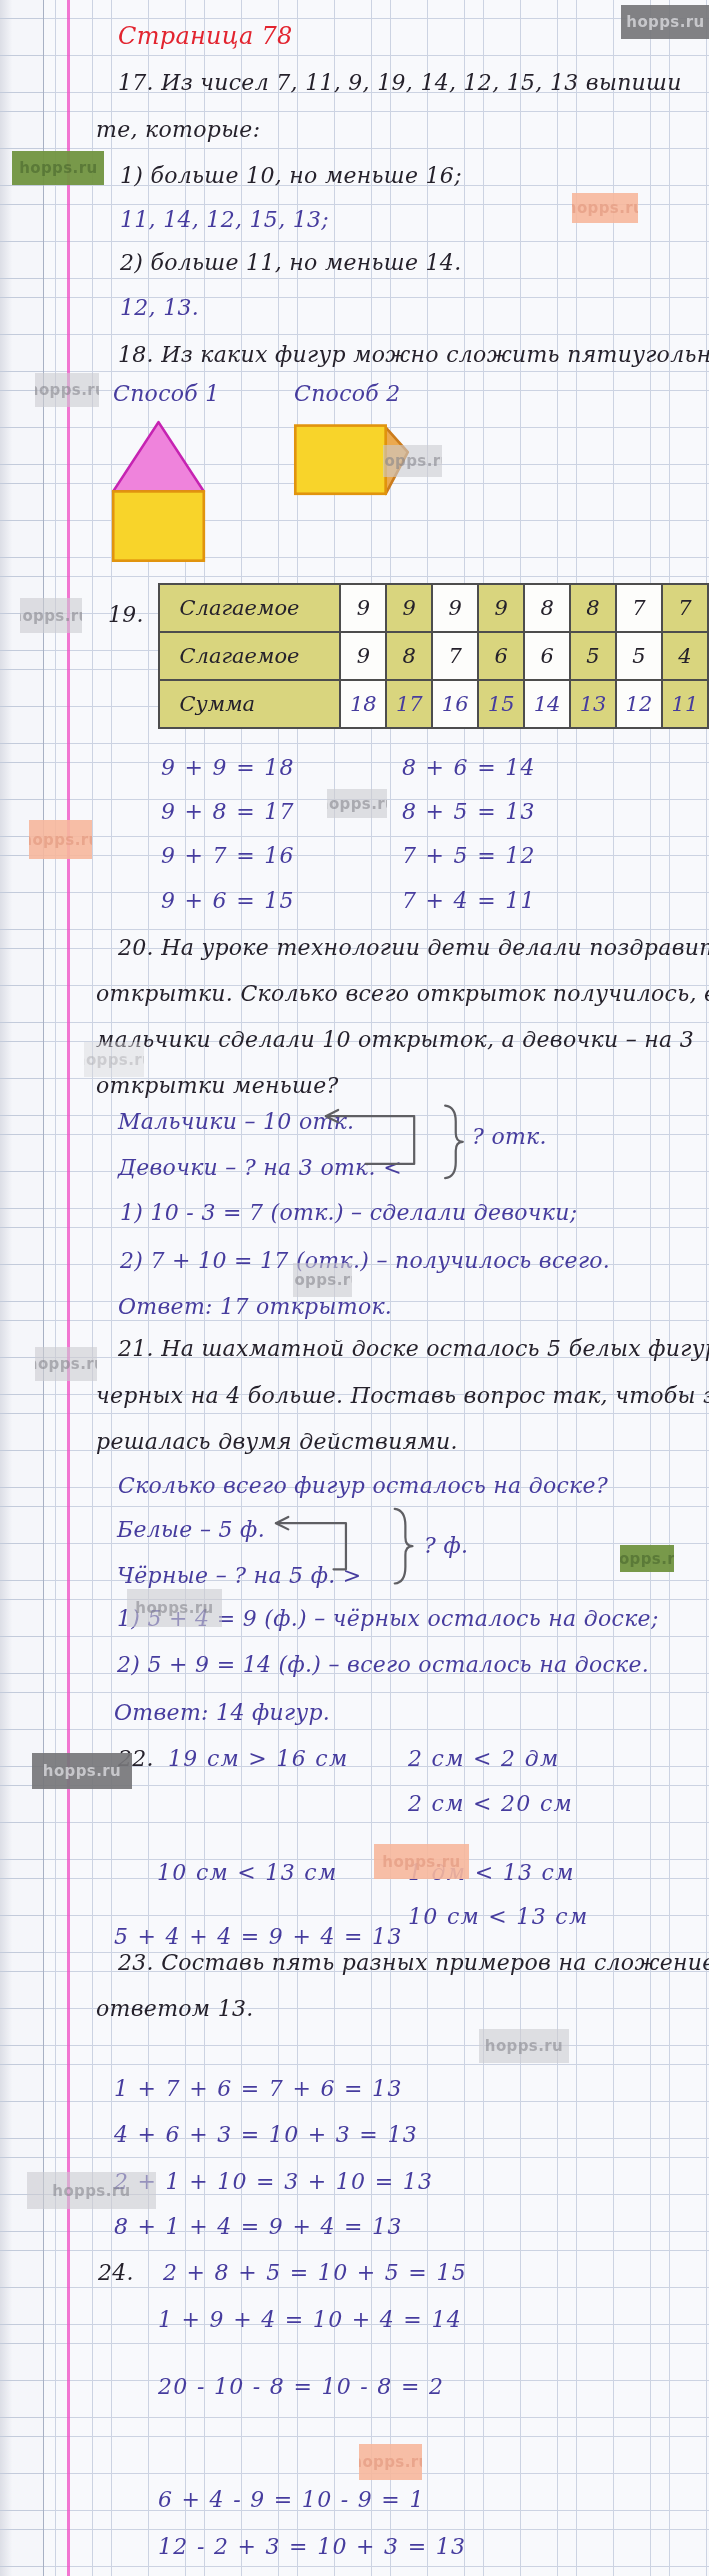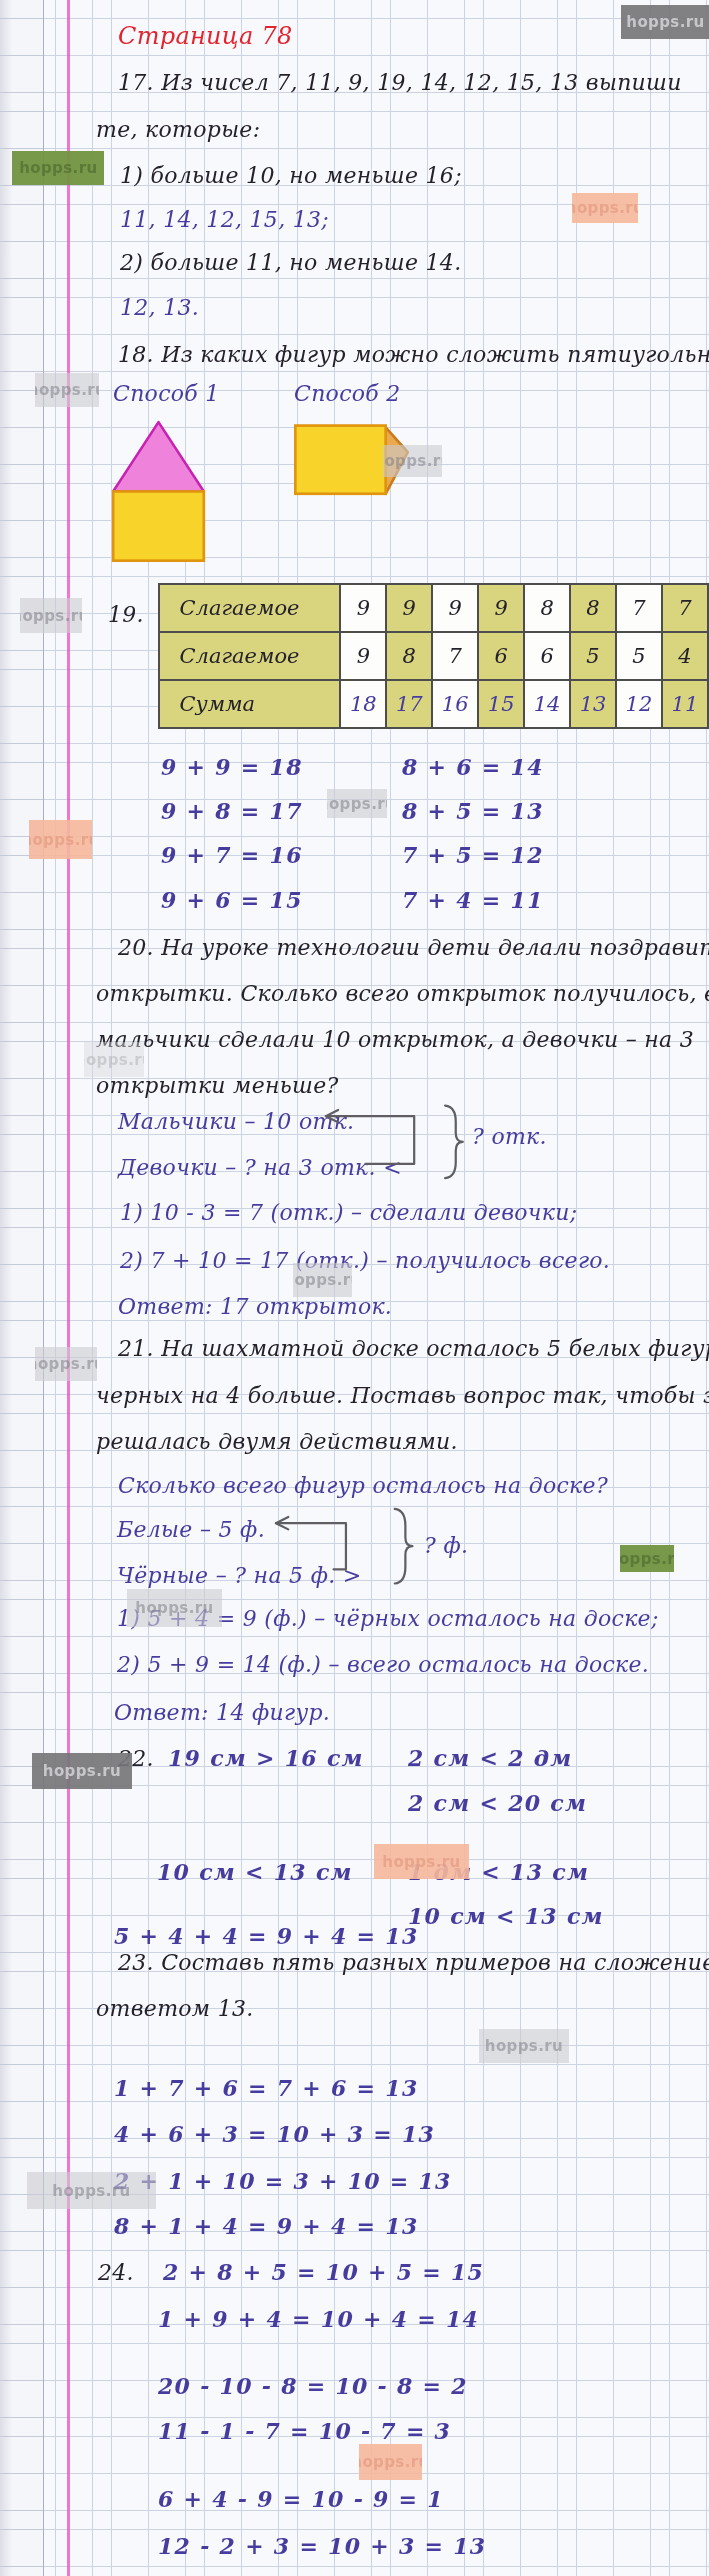--- a/index.html
+++ b/index.html
@@ -16,21 +16,21 @@
     background-image:
       repeating-linear-gradient(to bottom, transparent 0 18px, #c3cbdb 18px 18.6px),
       linear-gradient(to right, #dcdee6 0px, #f5f6fa 12.4px);
     border-right:0.9px solid #a8b1c4;
   }
   .margin-line{position:absolute;left:67px;top:0;width:2.7px;height:100%;background:#f055c5;opacity:.8;}
   .t{position:absolute;white-space:nowrap;font:italic 22px/27.5px "DejaVu Serif", serif;letter-spacing:0.3px;}
   .blk{color:#25212b;}
   .blu{color:#463c9e;}
   .red{color:#e2242f;font-size:24px;}
-  .eq{letter-spacing:1.3px;font-weight:bold;}
+  .eq{letter-spacing:1.3px;}
   .sumtab{position:absolute;left:158px;top:583px;border-collapse:collapse;table-layout:fixed;background:#fdfdfb;}
   .sumtab td{border:2.7px solid #4d4d4d;height:46px;text-align:center;vertical-align:middle;
     font:italic 21px "DejaVu Serif", serif;color:#25212b;padding:0;}
   .sumtab td.lab{width:160px;text-align:left;padding-left:19.5px;background:#d9d57e;}
   .sumtab td.c{width:44px;}
   .sumtab td.olv{background:#d9d57e;}
   .sumtab td.blu{color:#463c9e;}
   .wm{position:absolute;display:flex;align-items:center;justify-content:center;
     font:bold 15px "DejaVu Sans", sans-serif;letter-spacing:0.4px;overflow:hidden;}
   .wm-dark{background:rgba(118,118,122,.92);color:rgba(212,212,215,.85);}
@@ -168,21 +168,20 @@
   <div class="t blu eq" style="left:114px;top:1923px;">5 + 4 + 4 = 9 + 4 = 13</div>
   <div class="t blu eq" style="left:114px;top:2075px;">1 + 7 + 6 = 7 + 6 = 13</div>
   <div class="t blu eq" style="left:114px;top:2121px;">4 + 6 + 3 = 10 + 3 = 13</div>
   <div class="t blu eq" style="left:114px;top:2168px;">2 + 1 + 10 = 3 + 10 = 13</div>
   <div class="t blu eq" style="left:114px;top:2213px;">8 + 1 + 4 = 9 + 4 = 13</div>
 
   <div class="t blk" style="left:98px;top:2259px;">24.</div>
   <div class="t blu eq" style="left:163px;top:2259px;">2 + 8 + 5 = 10 + 5 = 15</div>
   <div class="t blu eq" style="left:158px;top:2306px;">1 + 9 + 4 = 10 + 4 = 14</div>
   <div class="t blu eq" style="left:158px;top:2373px;">20 - 10 - 8 = 10 - 8 = 2</div>
-  <div class="t blu eq" style="left:158px;top:2418px;">11 - 1 - 7 = 10 - 7 = 3</div>
   <div class="t blu eq" style="left:158px;top:2486px;">6 + 4 - 9 = 10 - 9 = 1</div>
   <div class="t blu eq" style="left:158px;top:2533px;">12 - 2 + 3 = 10 + 3 = 13</div>
 
   <div class="wm wm-dark" style="left:621px;top:5.3px;width:89px;height:34px;">hopps.ru</div>
   <div class="wm wm-green" style="left:12.4px;top:151px;width:92px;height:34px;">hopps.ru</div>
   <div class="wm wm-salmon" style="left:572px;top:193px;width:66px;height:30px;">hopps.ru</div>
   <div class="wm wm-light" style="left:35px;top:373px;width:64px;height:34px;">hopps.ru</div>
   <div class="wm wm-light" style="left:383px;top:445px;width:59px;height:32px;">hopps.ru</div>
   <div class="wm wm-light" style="left:19.5px;top:598px;width:62px;height:35px;">hopps.ru</div>
   <div class="wm wm-salmon" style="left:29px;top:820px;width:63px;height:39px;">hopps.ru</div>

